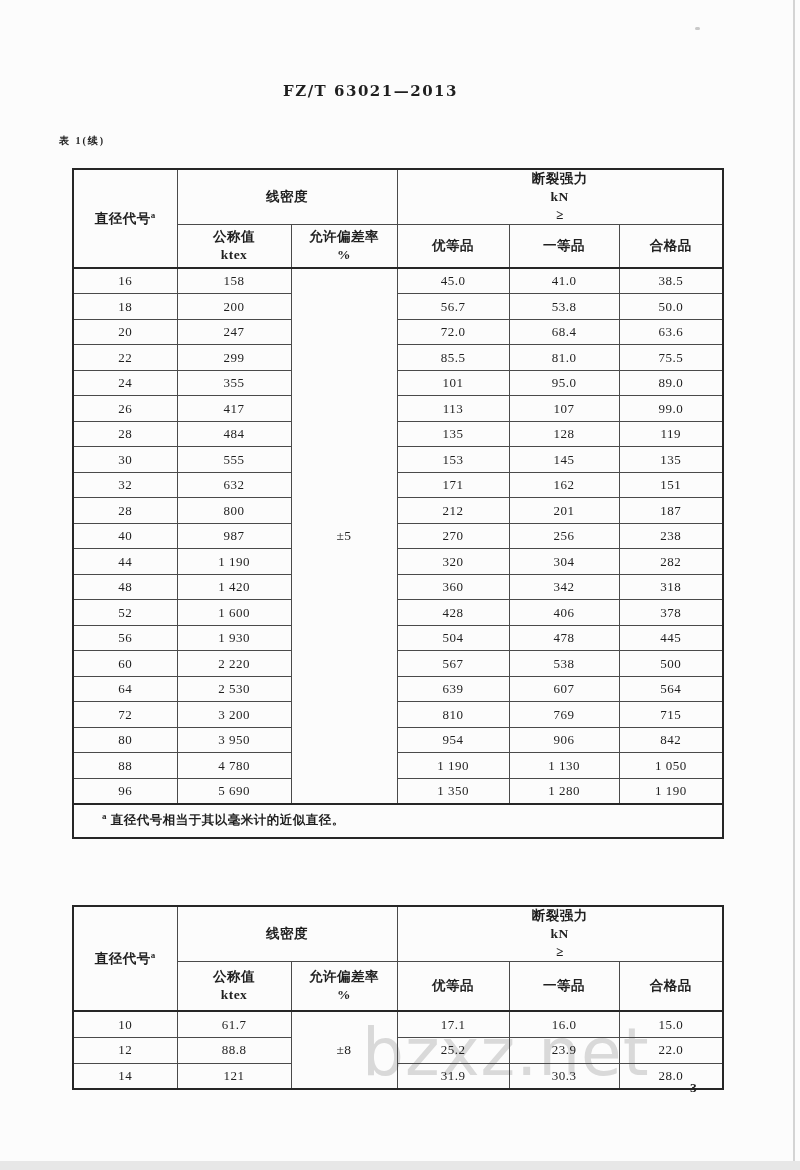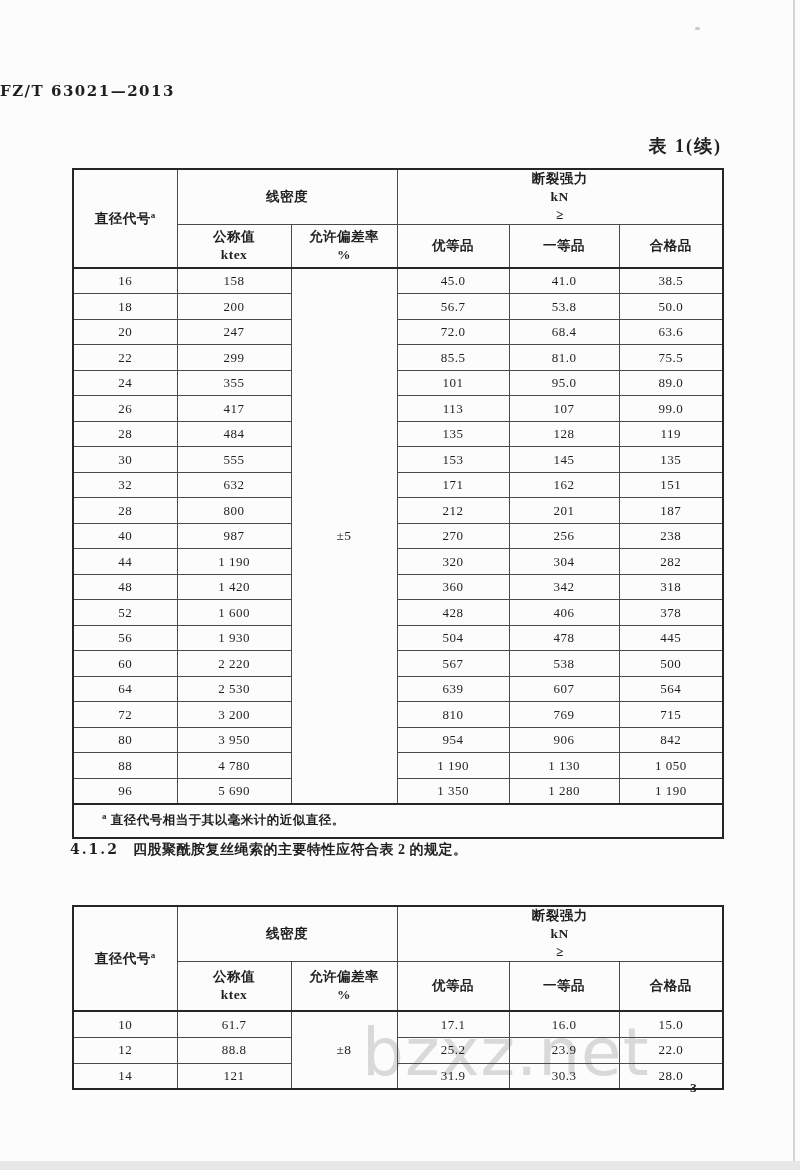--- a/index.html
+++ b/index.html
@@ -11,25 +11,25 @@
     font-family:"Liberation Serif","DejaVu Serif",serif;
     color:#1f1f1f;
   }
   
   .scan-edge-right { position:absolute; top:0; left:793px; width:2px; height:1170px; background:#d4d4d4; }
   .scan-edge-bottom { position:absolute; left:0; top:1161px; width:800px; height:9px; background:#e7e7e7; }
   .scan-speck { position:absolute; left:695px; top:27px; width:5px; height:3px; background:#c9c9c9; border-radius:2px; }
 
   .std-code {
     position:absolute; top:82px; left:0; width:741px;
-    text-align:left;
+    text-align:center;
     font-weight:bold; font-size:15px; letter-spacing:1.5px;
     font-family:"DejaVu Serif","Liberation Serif",serif;
   }
-  .table-title { position:absolute; left:72px; width:650px; text-align:right; font-weight:bold; font-size:18px; letter-spacing:2px; }
+  .table-title { position:absolute; left:59px; width:650px; text-align:left; font-weight:bold; font-size:10px; letter-spacing:2px; }
   .t1-title { top:134px; }
   .t2-title { top:876px; }
 
   table.std-table {
     position:absolute; left:72px; width:650px;
     border-collapse:collapse; table-layout:fixed;
     background:transparent;
     font-size:13px;
   }
   table.t1 { top:168px; }
@@ -277,23 +277,20 @@
           <td>1 190</td>
         </tr>
       </tbody>
     <tfoot>
       <tr>
         <td colspan="6" class="footnote-cell"><sup class="fn">a</sup> <span>直径代号相当于其以毫米计的近似直径。</span></td>
       </tr>
     </tfoot>
   </table>
 
-  <div class="clause">
-    <span class="num">4.1.2</span><span>四股聚酰胺复丝绳索的主要特性应符合表 2 的规定。</span>
-  </div>
 
 
   <table class="std-table t2">
     <colgroup>
       <col style="width:104px">
         <col style="width:114px">
         <col style="width:106px">
       <col style="width:112px">
         <col style="width:110px">
         <col style="width:104px">

